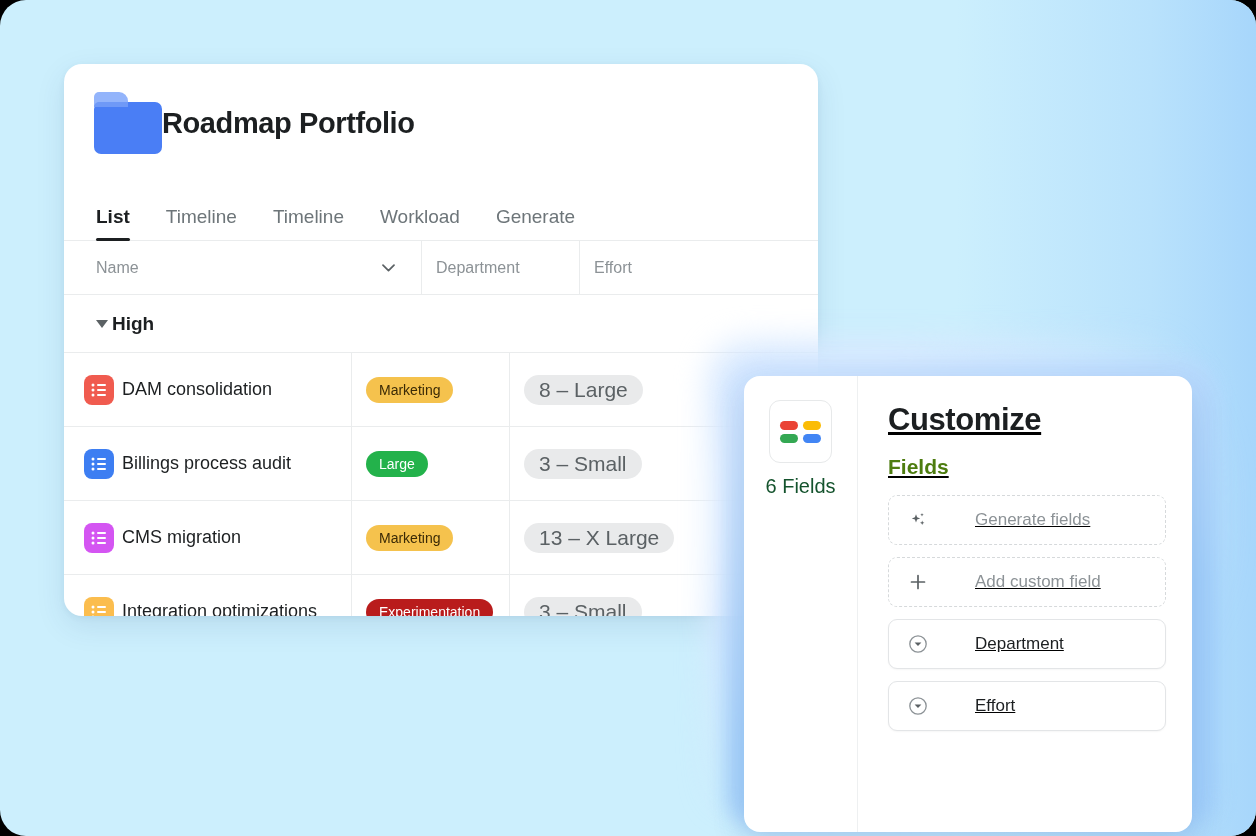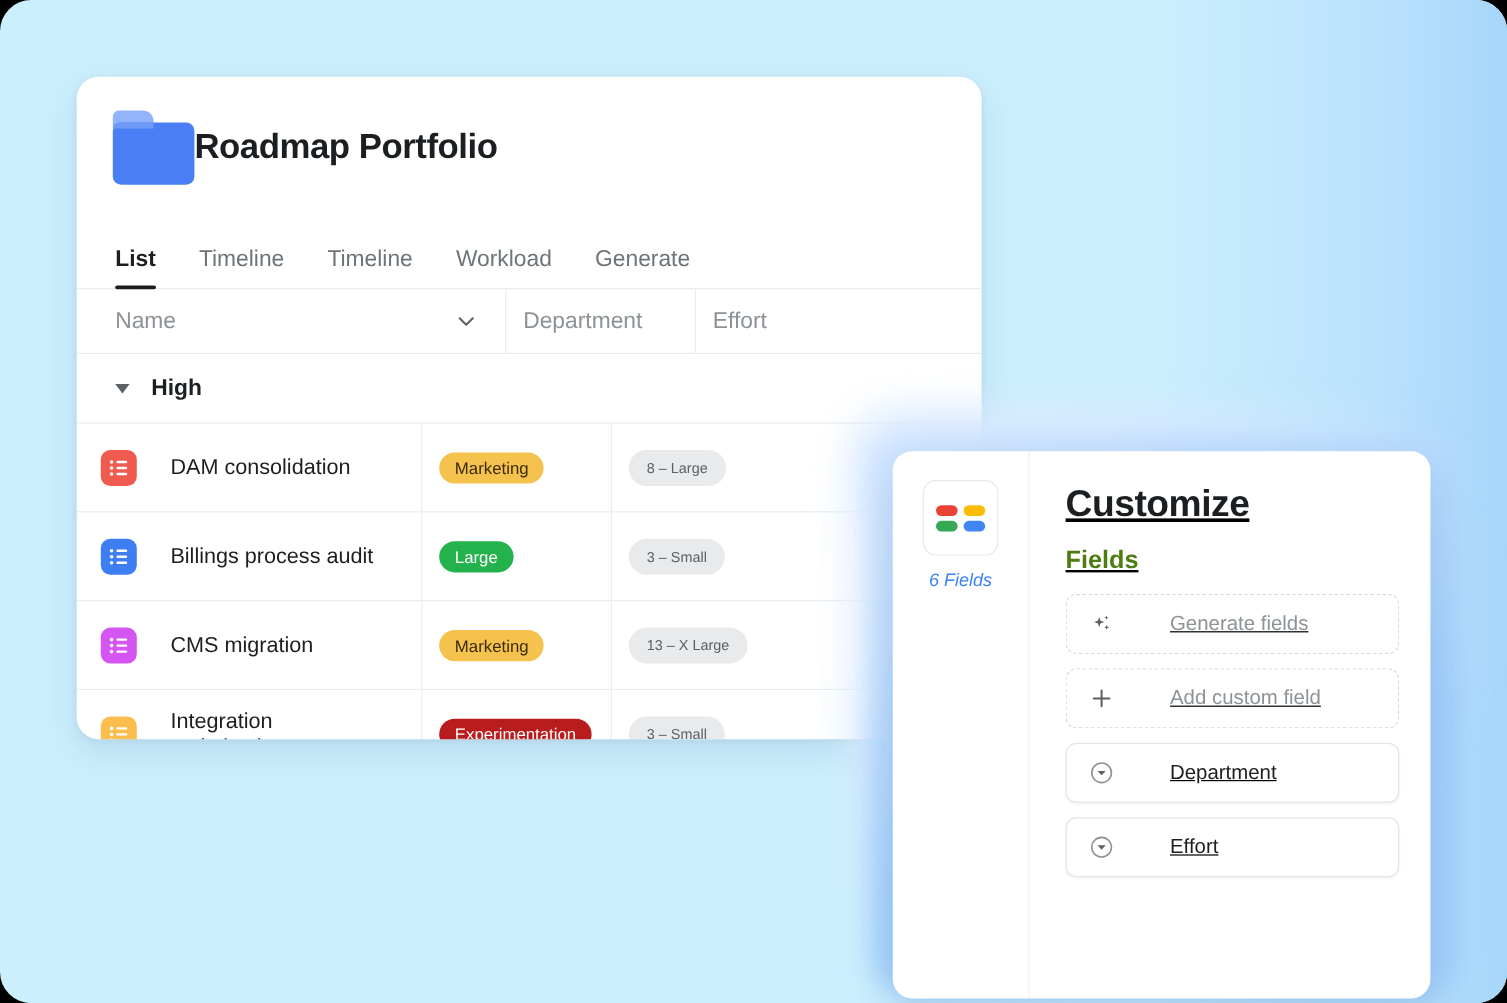--- a/index.html
+++ b/index.html
@@ -116,42 +116,42 @@
   .tbl { width: 100%; }
 
   .tbl-head {
     display: flex;
     height: 54px;
     border-bottom: 1px solid #eaeced;
   }
   .th {
     display: flex;
     align-items: center;
-    font-size: 19px;
+    font-size: 16px;
     color: #8c9296;
     padding: 0 14px;
     border-right: 1px solid #eaeced;
   }
   .th.c-name   { width: 358px; padding-left: 32px; justify-content: space-between; }
   .th.c-dept   { width: 158px; }
   .th.c-effort { width: 238px; border-right: none; }
 
   .chev {
     width: 13px; height: 8px;
     flex: 0 0 auto;
     margin-right: 12px;
   }
   .chev svg { display: block; }
 
   .group-row {
     display: flex;
     align-items: center;
     height: 58px;
     padding-left: 32px;
-    gap: 18px;
+    gap: 4px;
     border-bottom: 1px solid #eaeced;
   }
   .tri {
     width: 0; height: 0;
     border-left: 6.5px solid transparent;
     border-right: 6.5px solid transparent;
     border-top: 8px solid #5b6164;
   }
   .group-label {
     font-size: 19px;
@@ -163,21 +163,21 @@
     display: flex;
     height: 74px;
     border-bottom: 1px solid #eaeced;
   }
   .td {
     display: flex;
     align-items: center;
     padding: 0 14px;
     border-right: 1px solid #eaeced;
   }
-  .td.c-name   { width: 288px; padding-left: 20px; gap: 28px; }
+  .td.c-name   { width: 288px; padding-left: 20px; gap: 8px; }
   .td.c-dept   { width: 158px; }
   .td.c-effort { width: 238px; border-right: none; }
 
   .task-icon {
     width: 30px; height: 30px;
     border-radius: 8px;
     flex: 0 0 auto;
     display: flex;
     align-items: center;
     justify-content: center;
@@ -197,21 +197,21 @@
     border-radius: 13px;
     font-size: 14px;
     white-space: nowrap;
   }
   .pill-effort {
     display: inline-flex;
     align-items: center;
     height: 30px;
     padding: 0 15px;
     border-radius: 15px;
-    font-size: 12px;
+    font-size: 21px;
     background: #e9eaeb;
     color: #5b6164;
     white-space: nowrap;
   }
 
   
   #panel-glow {
     position: absolute;
     left: 706px; top: 338px;
     width: 528px; height: 500px;
@@ -263,23 +263,22 @@
   .tile-grid {
     display: grid;
     grid-template-columns: 18px 18px;
     grid-template-rows: 9px 9px;
     gap: 4px 5px;
   }
   .tile-grid i { display: block; border-radius: 5px; }
 
   .fields-count {
     margin-top: 12px;
-    font-size: 15px;
-    color: #3b82f6;
-    font-style: italic;
+    font-size: 20px;
+    color: #14532d;
   }
 
   .panel-main {
     flex: 1 1 auto;
     padding: 26px 26px 0 30px;
     text-decoration: underline;
   }
   .panel-title {
     font-size: 31px;
     font-weight: 700;

